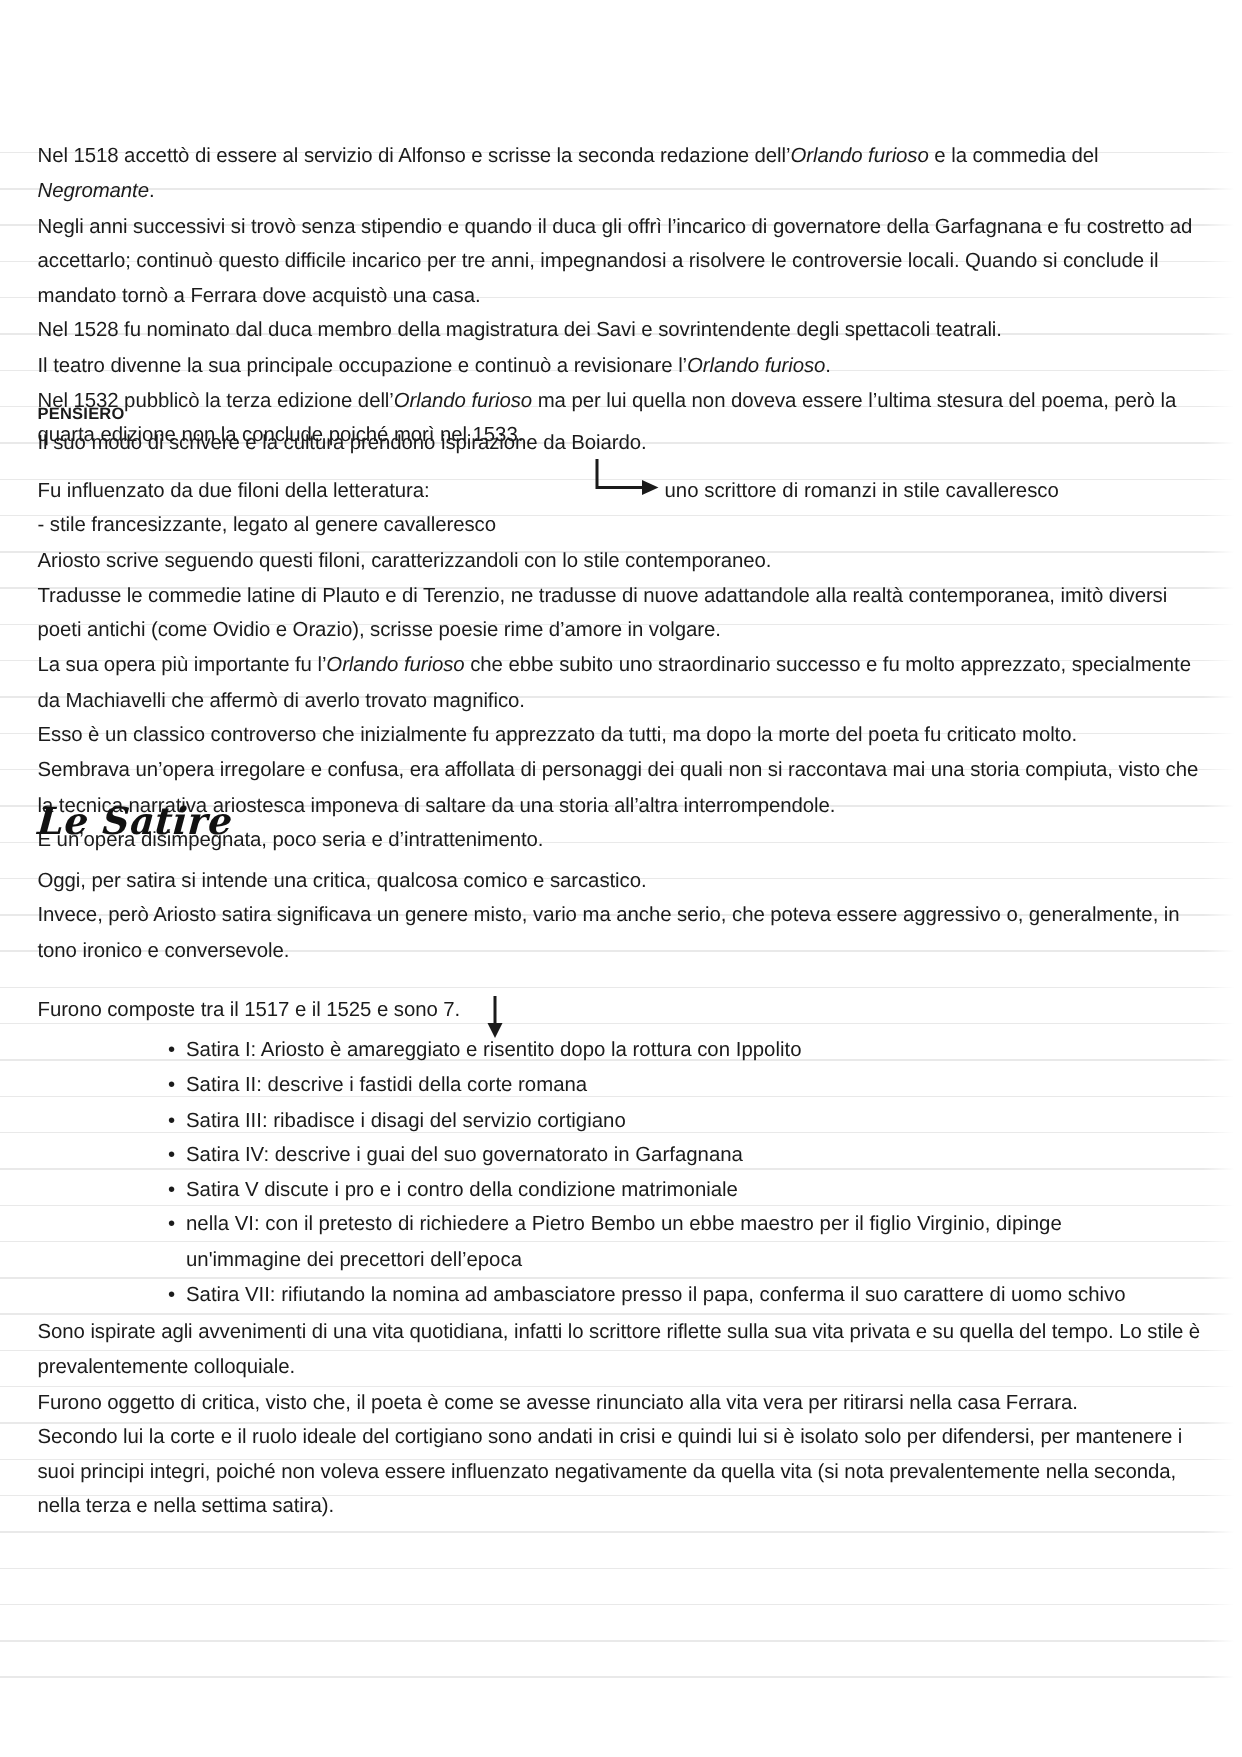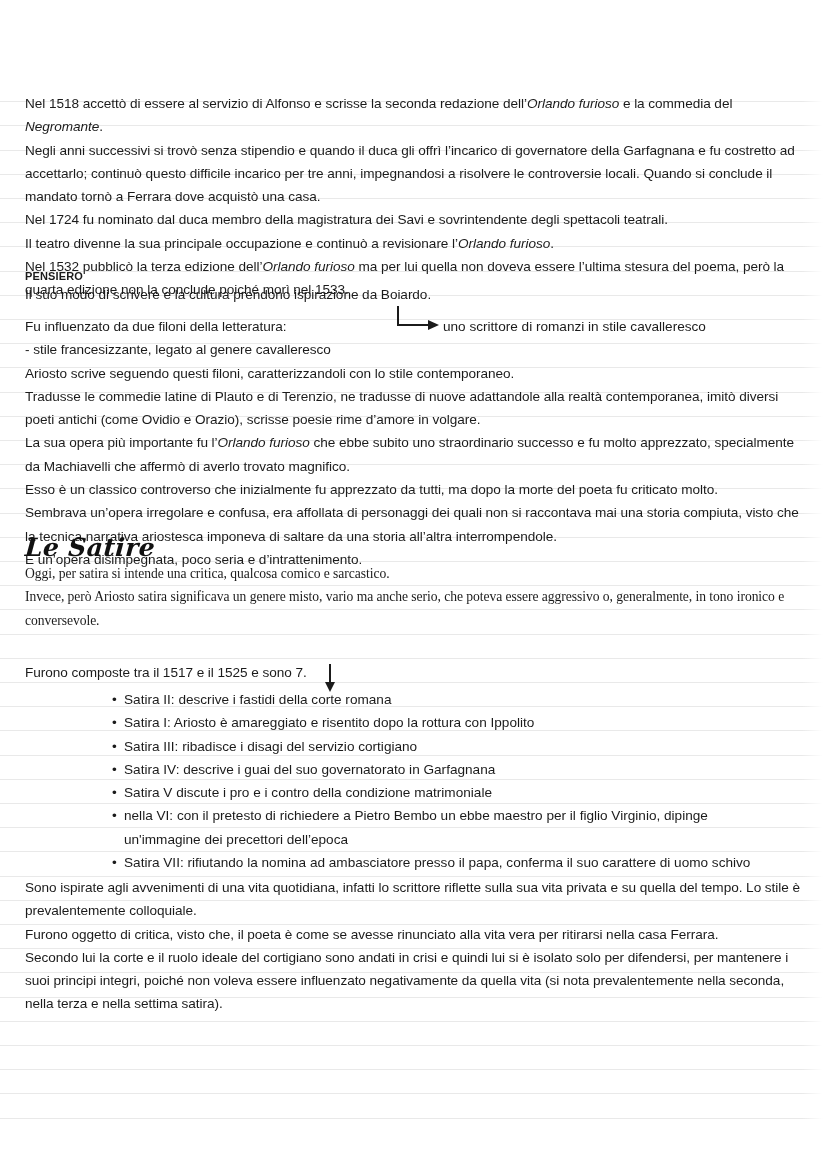--- a/index.html
+++ b/index.html
@@ -143,21 +143,21 @@
 
   <div id="ruled-lines"></div>
   <div id="ruled-fade"></div>
 
   <div id="content">
 
     <div class="block" style="top:92px;">
       <p><span>Nel 1518 accettò di essere al servizio di Alfonso e scrisse la seconda redazione dell’</span><i class="it">Orlando furioso</i><span> e la commedia del</span></p>
       <p><i class="it">Negromante</i><span>.</span></p>
       <p>Negli anni successivi si trovò senza stipendio e quando il duca gli offrì l’incarico di governatore della Garfagnana e fu costretto ad accettarlo; continuò questo difficile incarico per tre anni, impegnandosi a risolvere le controversie locali. Quando si conclude il mandato tornò a Ferrara dove acquistò una casa.</p>
-      <p>Nel 1724 fu nominato dal duca membro della magistratura dei Savi e sovrintendente degli spettacoli teatrali.</p>
+      <p>Nel 1528 fu nominato dal duca membro della magistratura dei Savi e sovrintendente degli spettacoli teatrali.</p>
       <p><span>Il teatro divenne la sua principale occupazione e continuò a revisionare l’</span><i class="it">Orlando furioso</i><span>.</span></p>
       <p><span>Nel 1532 pubblicò la terza edizione dell’</span><i class="it">Orlando furioso</i><span> ma per lui quella non doveva essere l’ultima stesura del poema, però la quarta edizione non la conclude poiché morì nel 1533.</span></p>
     </div>
 
     <div class="heading-bold" style="top:265px;">PENSIERO</div>
 
     <div class="block" style="top:283px;">
       <p>Il suo modo di scrivere e la cultura prendono ispirazione da Boiardo.</p>
     </div>
 
@@ -173,37 +173,37 @@
     </div>
 
     <svg class="arrow-svg" style="left:396px; top:304px;" width="46" height="30" viewBox="0 0 46 30">
       <path d="M2 2 L2 21 L33 21"></path>
       <polygon points="32,16 43,21 32,26"></polygon>
     </svg>
     <div class="side-note" style="left:443px; top:315px;">uno scrittore di romanzi in stile cavalleresco</div>
 
     <div class="script-heading" style="top:533px;">Le Satire</div>
 
-    <div class="block" style="top:562px;font-family:Liberation Serif, serif;">
+    <div class="block" style="top:575px;">
       <p>Oggi, per satira si intende una critica, qualcosa comico e sarcastico.</p>
       <p>Invece, però Ariosto satira significava un genere misto, vario ma anche serio, che poteva essere aggressivo o, generalmente, in tono ironico e conversevole.</p>
     </div>
 
     <div class="block" style="top:661px;">
       <p>Furono composte tra il 1517 e il 1525 e sono 7.</p>
     </div>
 
     <svg class="arrow-svg" style="left:322px; top:663px;" width="16" height="30" viewBox="0 0 16 30">
       <line x1="8" y1="1" x2="8" y2="20"></line>
       <polygon points="3,19 13,19 8,29"></polygon>
     </svg>
 
     <ul id="satire-list">
+      <li>Satira I: Ariosto è amareggiato e risentito dopo la rottura con Ippolito</li>
       <li>Satira II: descrive i fastidi della corte romana</li>
-      <li>Satira I: Ariosto è amareggiato e risentito dopo la rottura con Ippolito</li>
       <li>Satira III: ribadisce i disagi del servizio cortigiano</li>
       <li>Satira IV: descrive i guai del suo governatorato in Garfagnana</li>
       <li>Satira V discute i pro e i contro della condizione matrimoniale</li>
       <li>nella VI: con il pretesto di richiedere a Pietro Bembo un ebbe maestro per il figlio Virginio, dipinge un'immagine dei precettori dell’epoca</li>
       <li>Satira VII: rifiutando la nomina ad ambasciatore presso il papa, conferma il suo carattere di uomo schivo</li>
     </ul>
 
     <div class="block" style="top:876px;">
       <p>Sono ispirate agli avvenimenti di una vita quotidiana, infatti lo scrittore riflette sulla sua vita privata e su quella del tempo. Lo stile è prevalentemente colloquiale.</p>
       <p>Furono oggetto di critica, visto che, il poeta è come se avesse rinunciato alla vita vera per ritirarsi nella casa Ferrara.</p>

